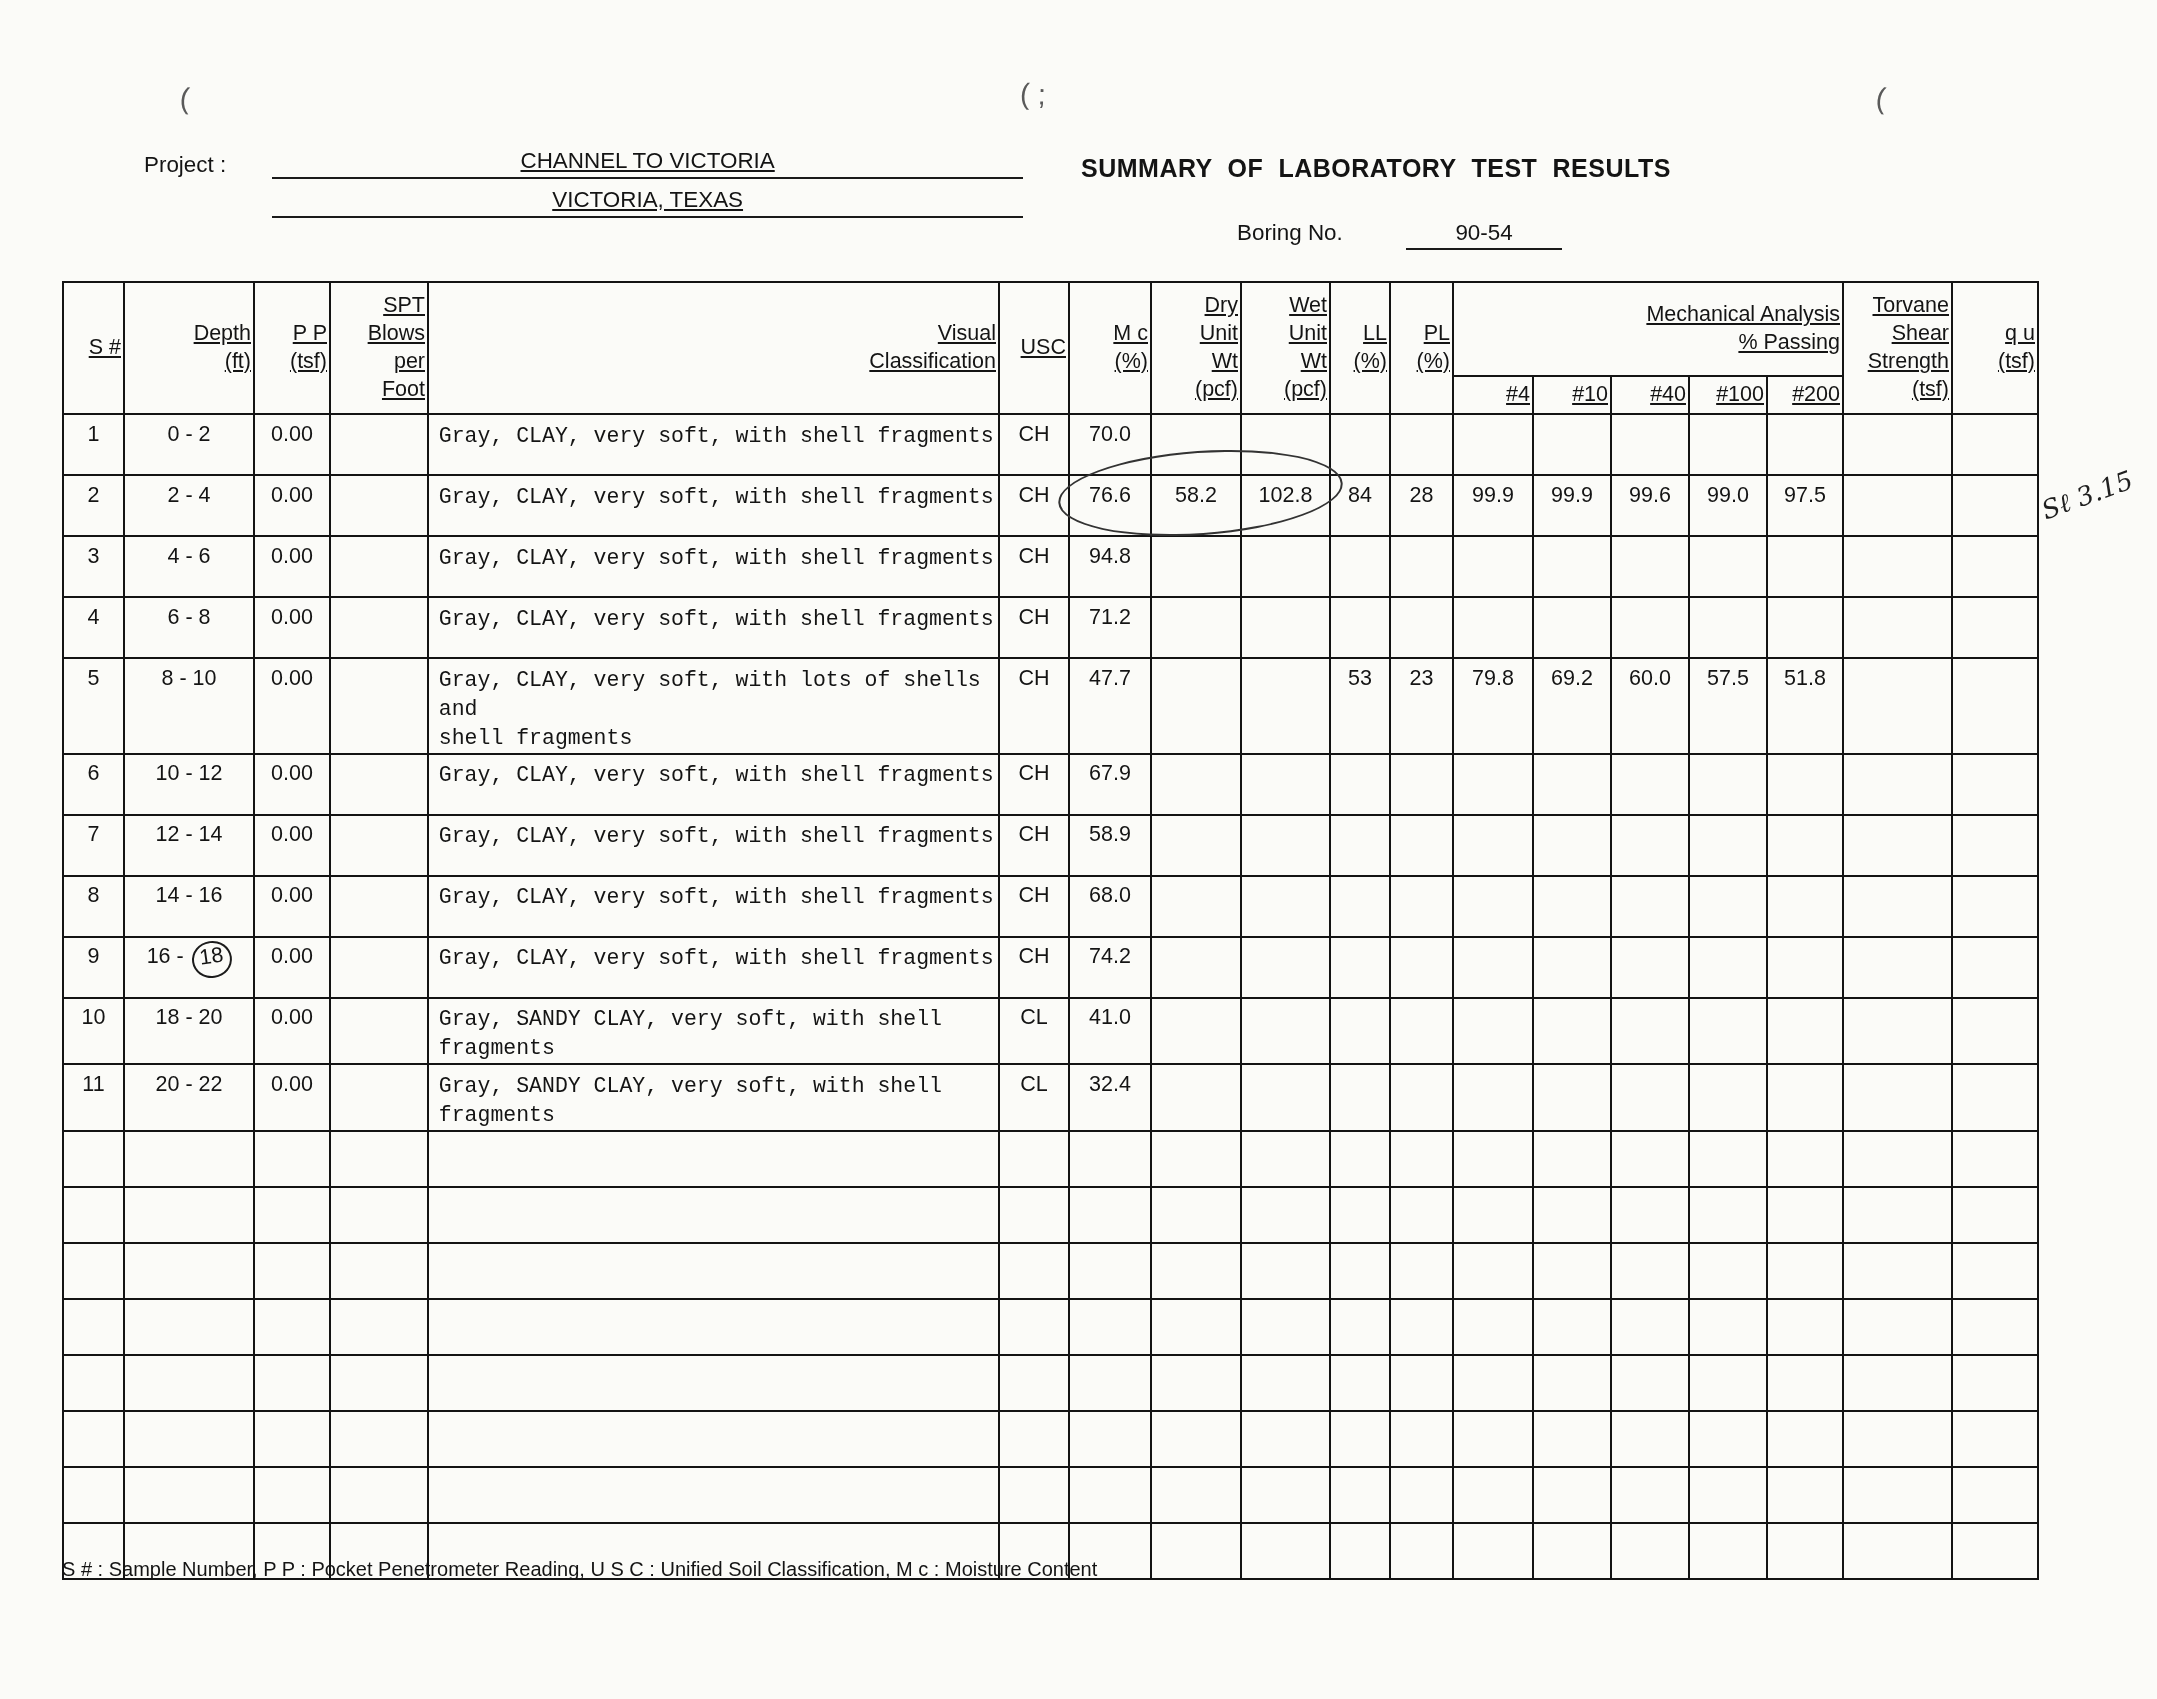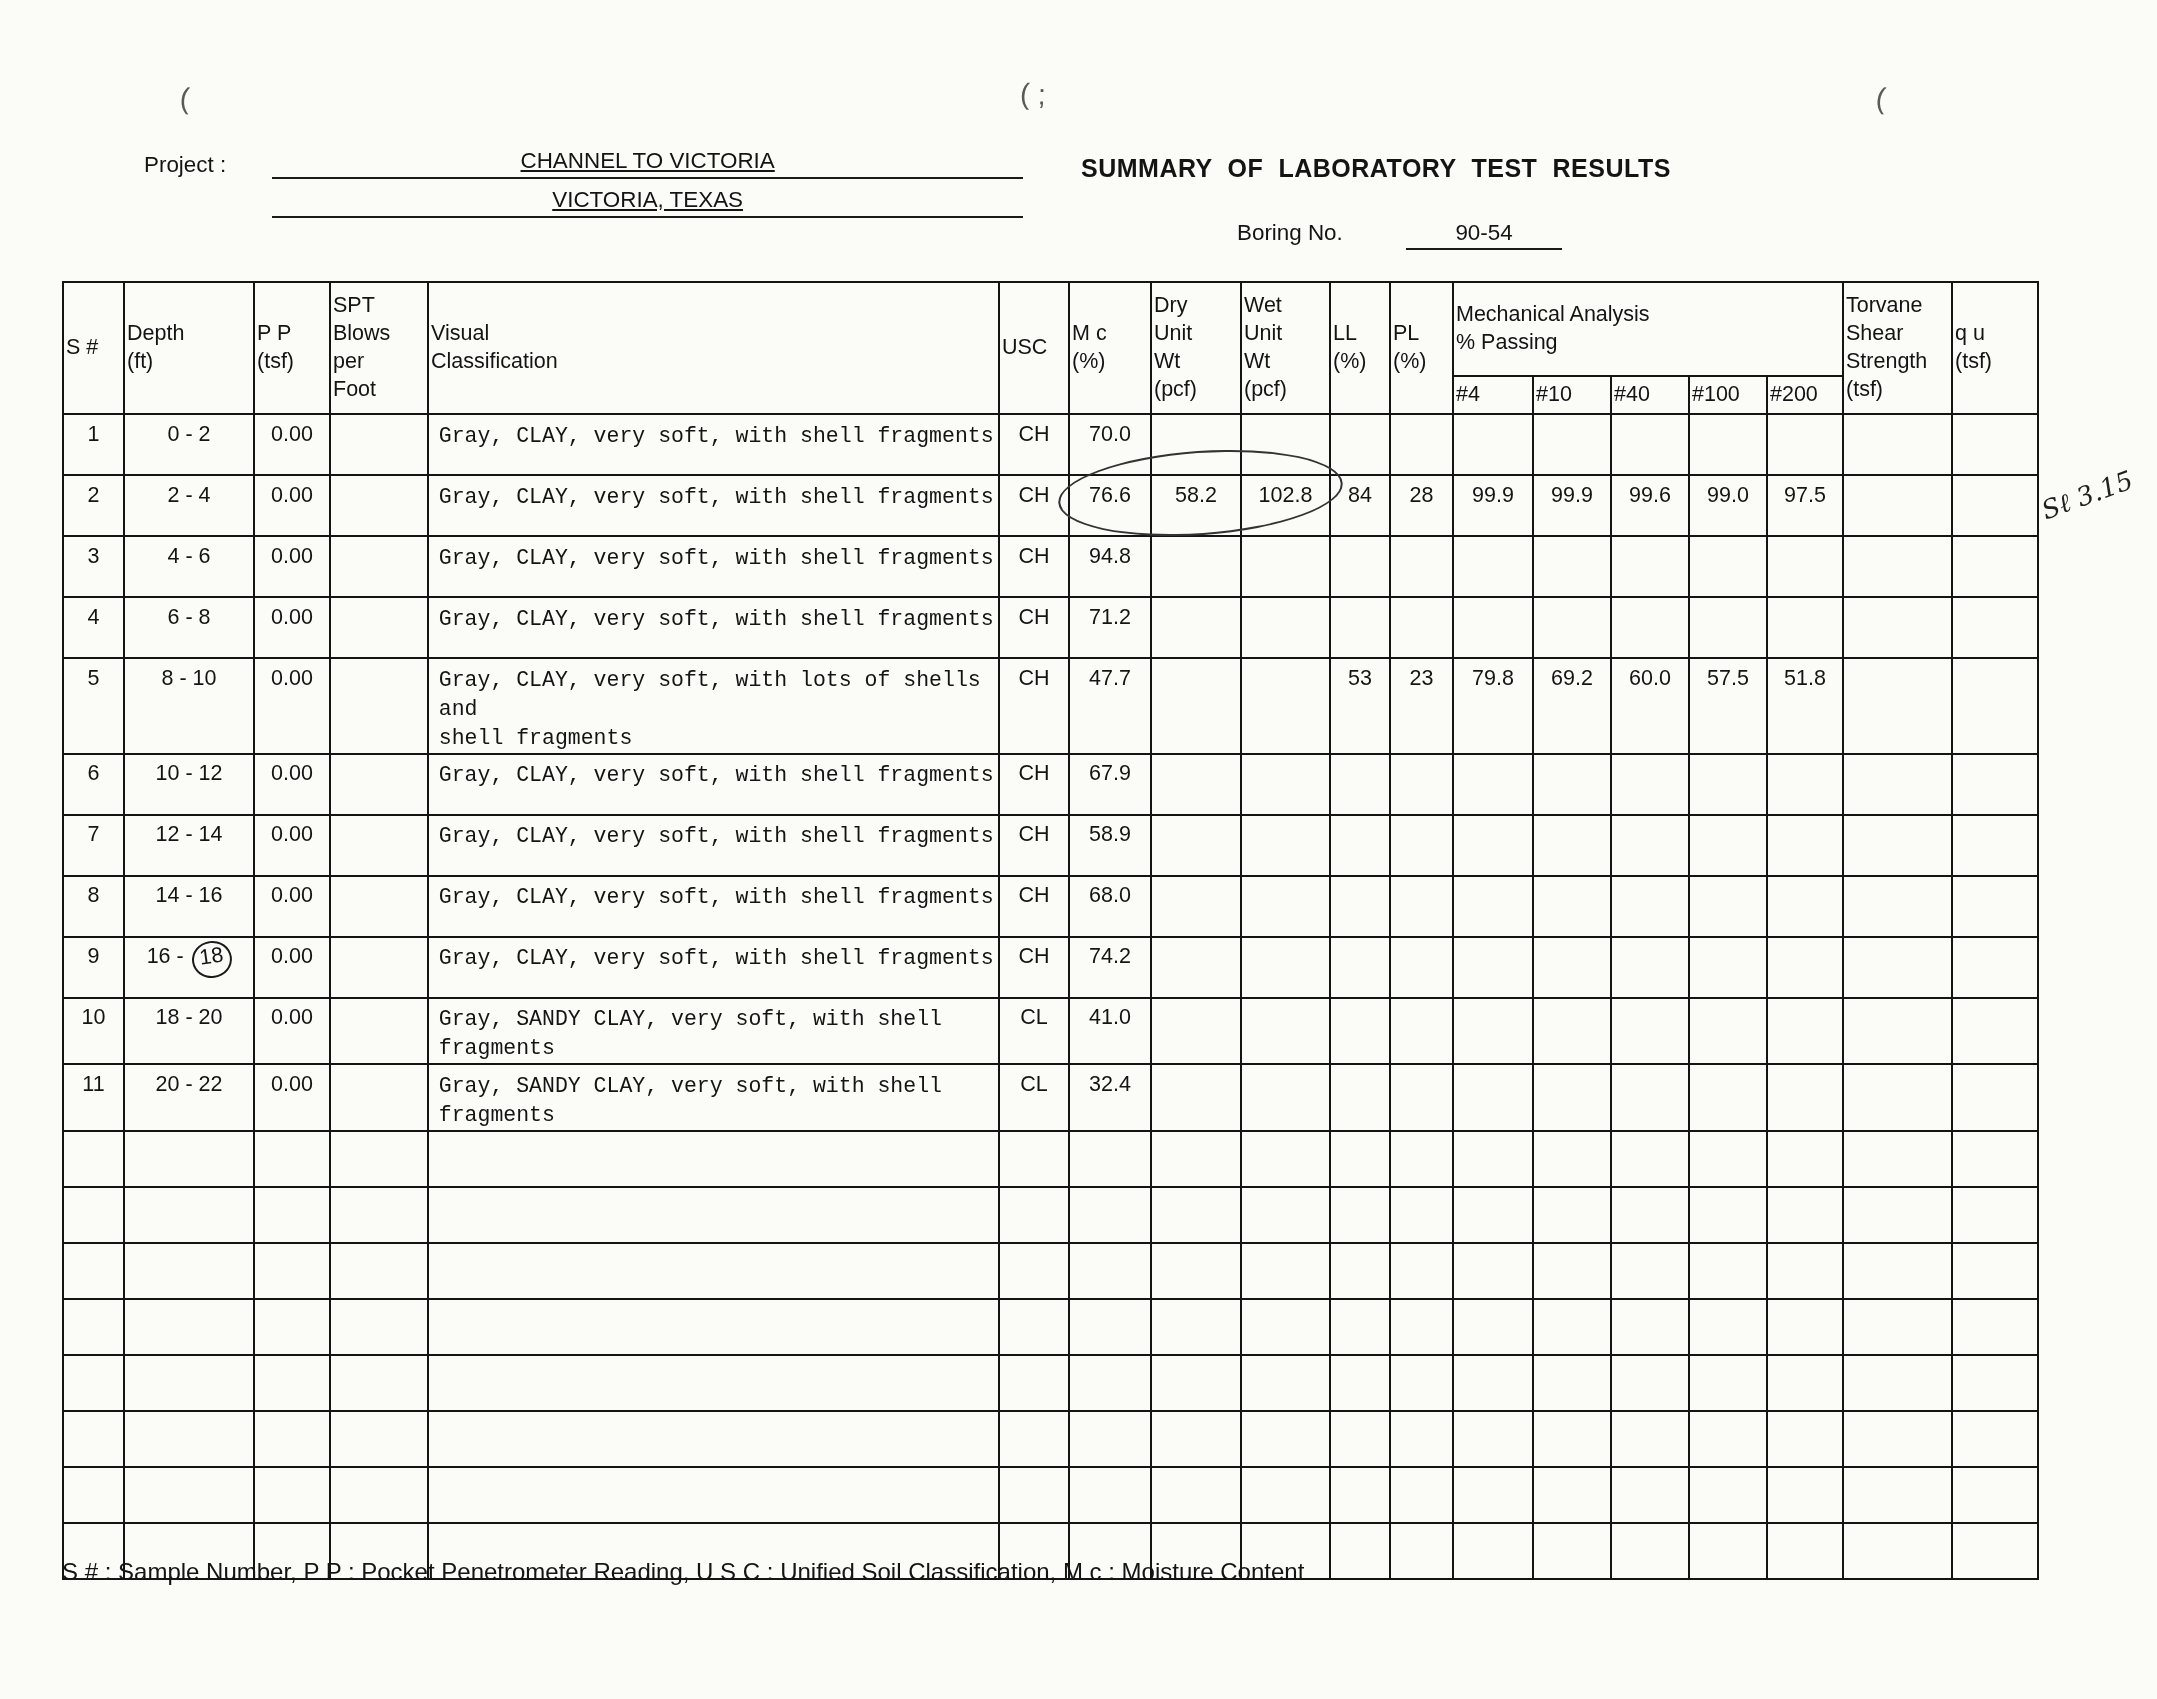--- a/index.html
+++ b/index.html
@@ -29,22 +29,22 @@
   }
 
   
   table.results {
     position:absolute; left:62px; top:281px; width:1975px;
     border-collapse:collapse; table-layout:fixed;
     font-size:21.5px; border:2.9px solid #141414;
   }
   table.results th, table.results td { border:2px solid #141414; }
   table.results th {
-    font-weight:normal; text-align:left; vertical-align:middle;
-    white-space:pre-line; line-height:1.3; padding:3.9px 2px;
+    font-weight:normal; text-align:right; vertical-align:middle;
+    white-space:pre-line; line-height:1.3; padding:3.9px 2px;text-decoration:underline;
   }
   thead tr.h1 { height:94px; }
   thead tr.h2 { height:37px; }
   table.results td {
     height:61px; vertical-align:top; text-align:center;
     padding:6.8px 3.9px 0; white-space:pre-line; overflow:visible;
   }
   table.results td.cls { text-align:left; padding-left:9.8px; line-height:1.35;font-family:Liberation Mono, monospace; }
   tbody tr.empty td { height:56px; }
 
@@ -65,21 +65,21 @@
     font-family:"DejaVu Serif", serif; font-style:italic;
     font-size:26px; color:#1f1f1f; transform:rotate(-20deg);
     white-space:nowrap;
   }
   .artifact { position:absolute; font-size:29px; color:#5a5a5a; }
   .artifact.a1 { left:180px;  top:82px; transform:rotate(4deg); }
   .artifact.a2 { left:1020px; top:78px; transform:rotate(2deg); }
   .artifact.a3 { left:1876px; top:82px; transform:rotate(6deg); }
 
   
-  .footnotes { position:absolute; left:62px; top:1553px; font-size:24px; line-height:1.6; }
+  .footnotes { position:absolute; left:62px; top:1553px; font-size:20px; line-height:1.6; }
 </style>
 </head>
 <body>
 
 <div class="page">
 
   <span class="artifact a1">(</span>
   <span class="artifact a2">( ;</span>
   <span class="artifact a3">(</span>
 

